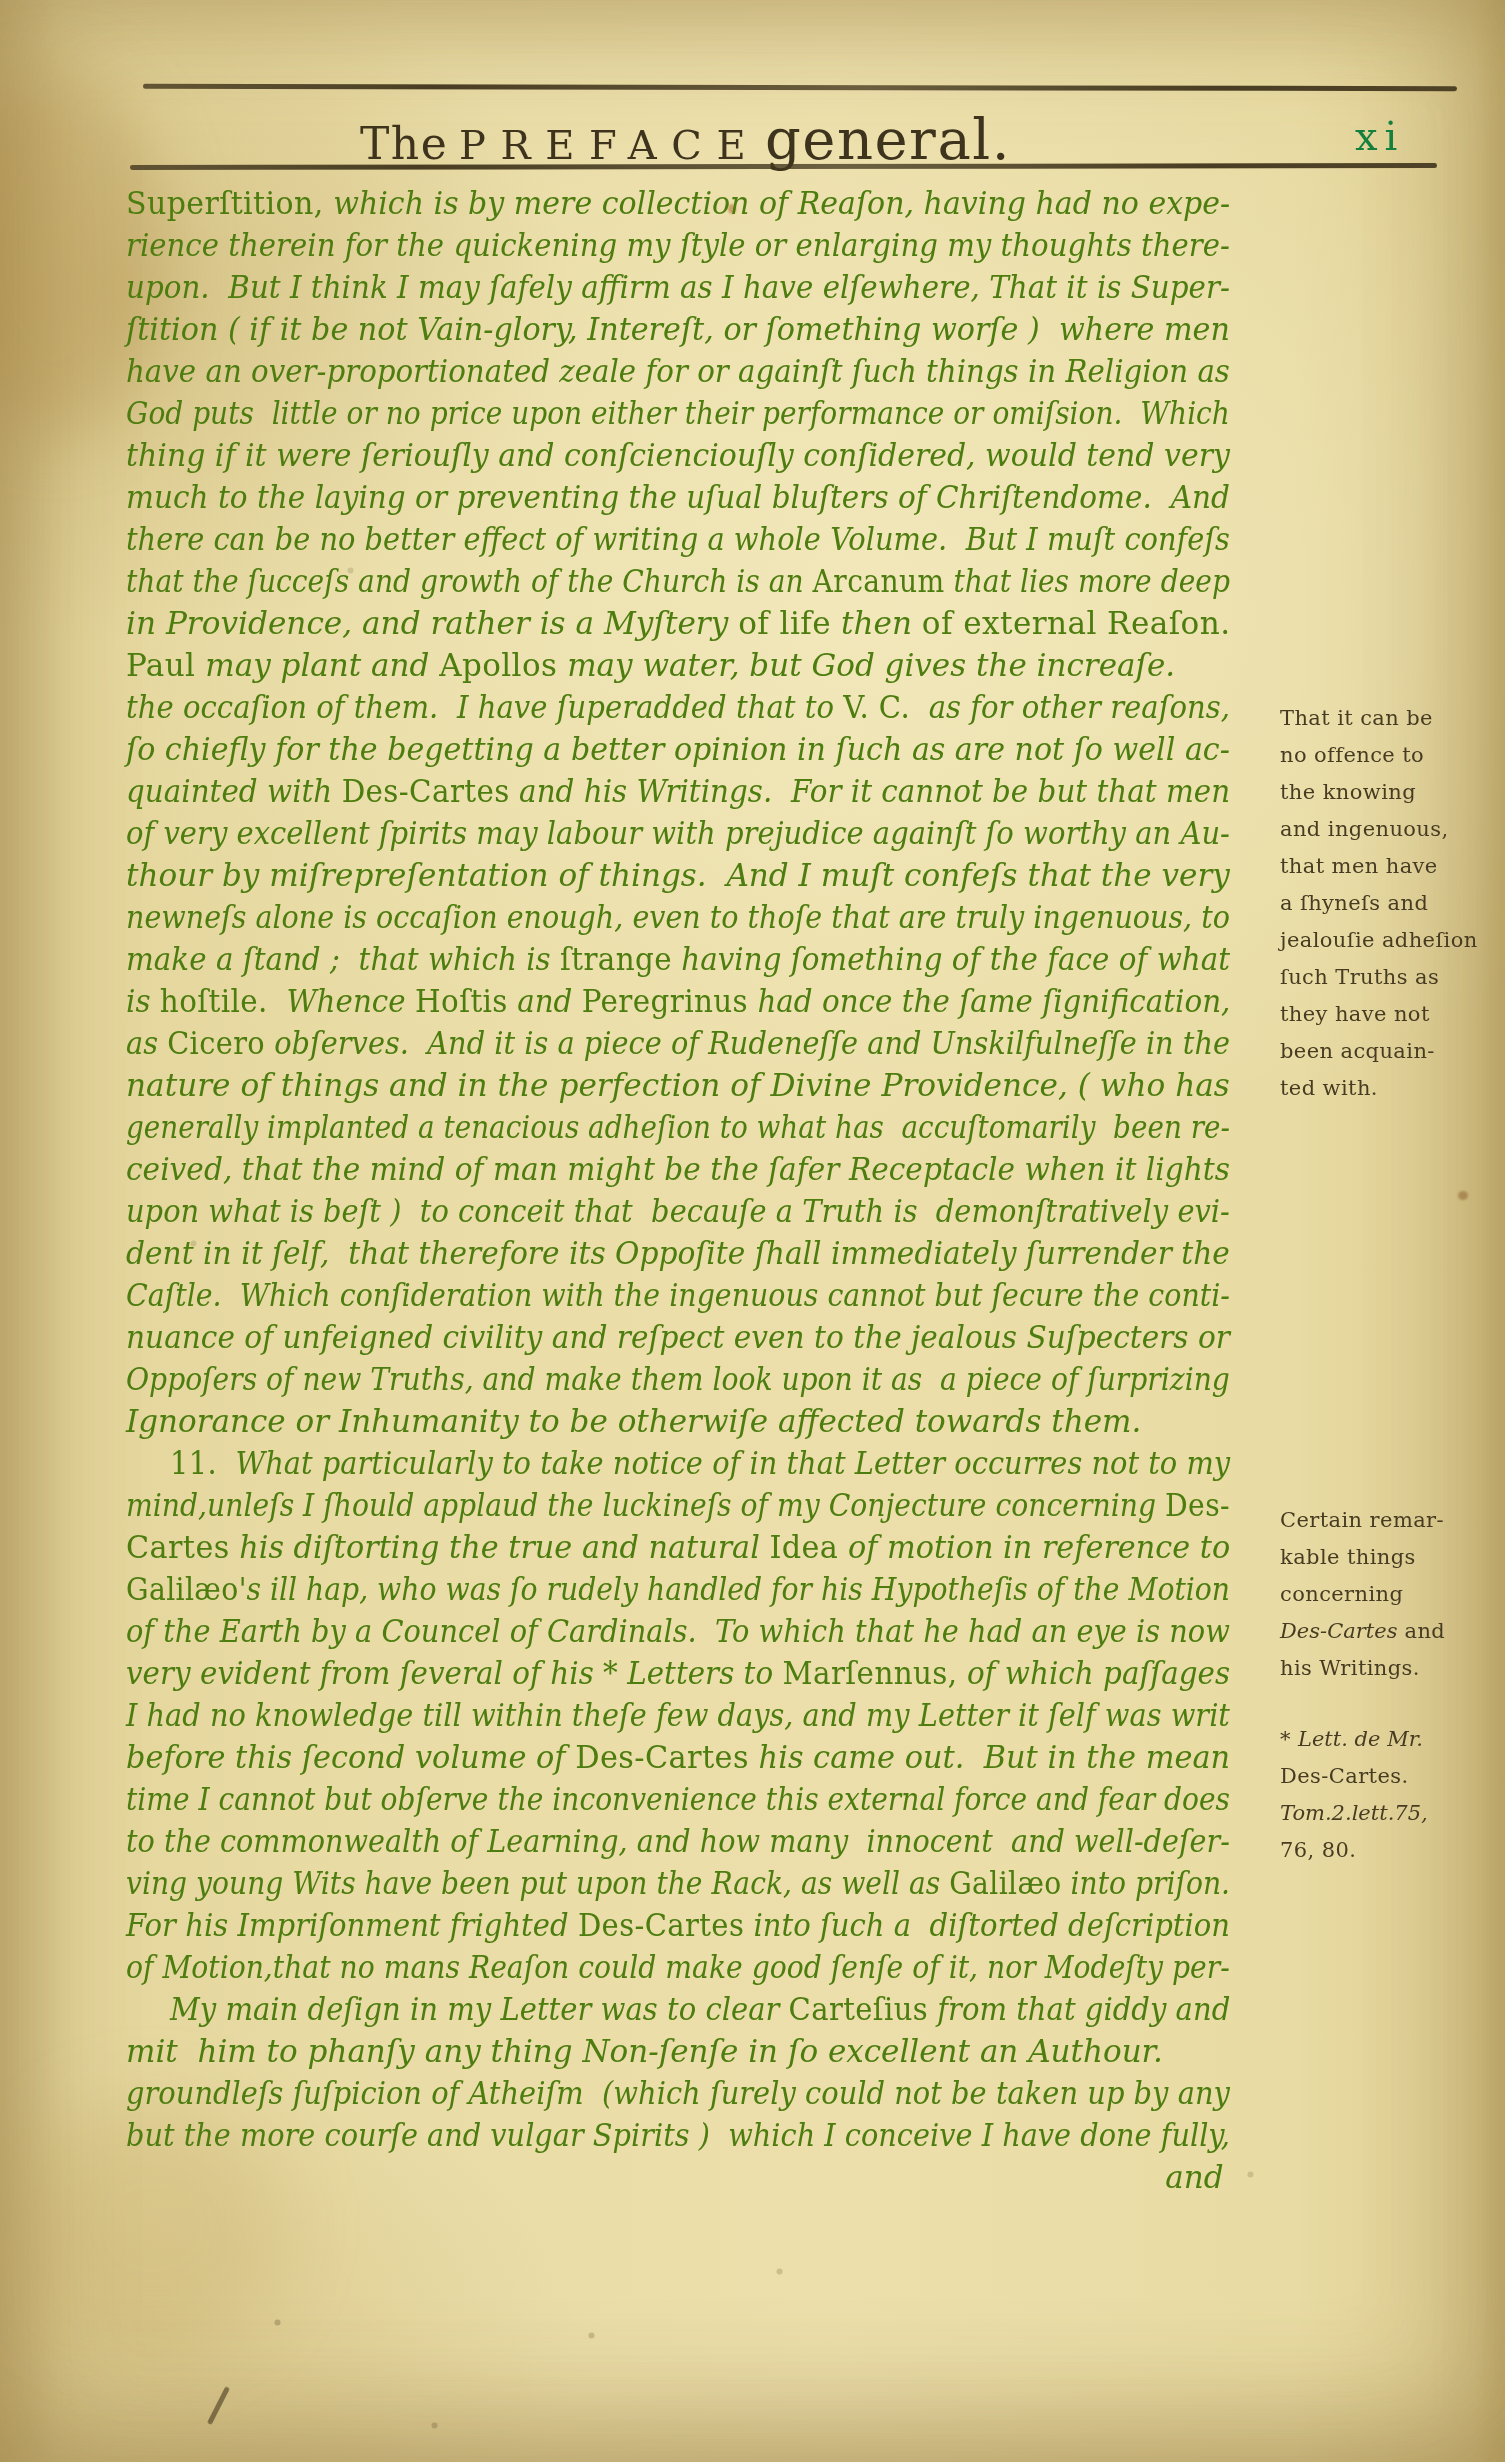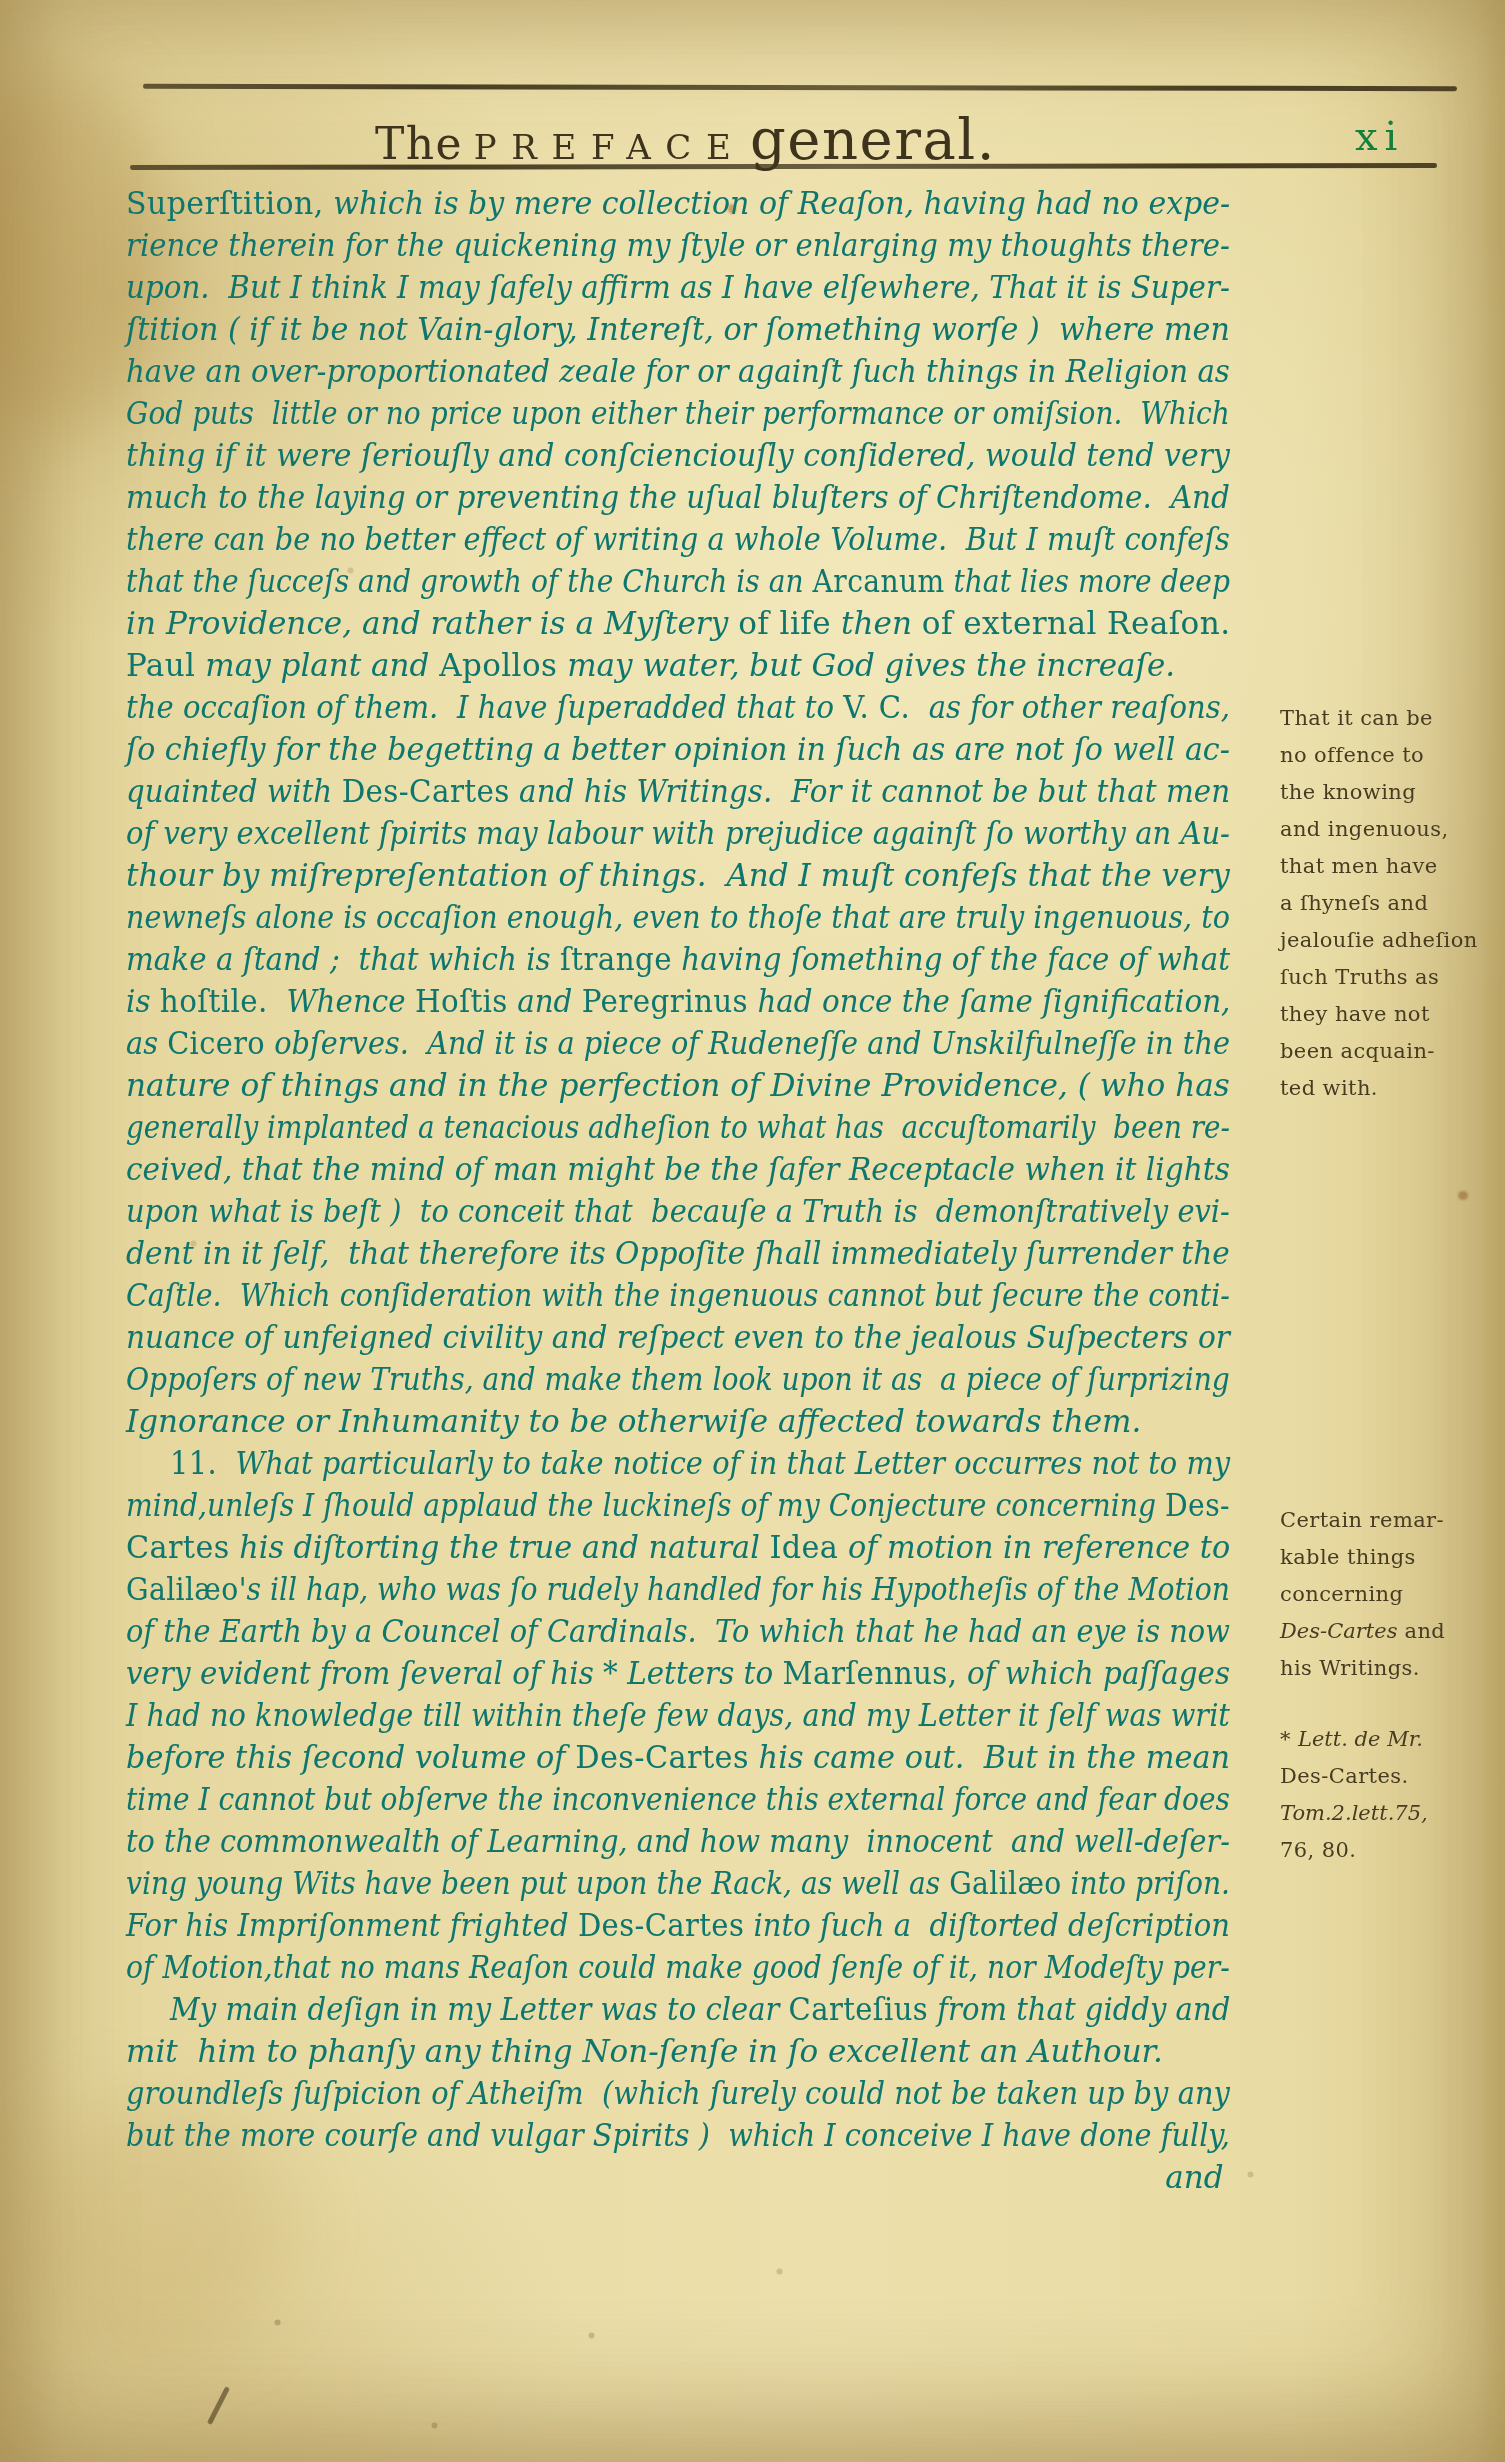--- a/index.html
+++ b/index.html
@@ -16,24 +16,24 @@
   }
   .vignette{position:absolute;inset:0;pointer-events:none;
     box-shadow:inset 0 0 130px rgba(138,110,52,.35), inset -34px -54px 107px rgba(148,118,58,.24), inset 42px 0 100px rgba(148,118,58,.22), inset 0 31px 69px rgba(210,190,130,.25);}
   
   .rule{position:absolute;height:4.6px;border-radius:2.3px;
     background:linear-gradient(90deg,rgba(64,53,28,.78),rgba(64,53,28,.95) 22%,rgba(64,53,28,.75) 55%,rgba(64,53,28,.95) 82%,rgba(64,53,28,.9));}
   #rule-top{left:143px;top:85px;width:1314px;transform:rotate(.1deg);}
   #rule-bottom{left:130px;top:164px;width:1307px;transform:rotate(-.08deg);}
   #header{position:absolute;left:126px;top:107px;width:1119px;text-align:center;white-space:pre;color:#3e341e;}
   #header .w-the,#header .w-general{font-size:44px;letter-spacing:1.5px;text-align:center;}
-  #header .w-preface{font-size:34px;letter-spacing:14.6px;margin:0 4.6px 0 10.7px;text-align:right;}
+  #header .w-preface{font-size:40px;letter-spacing:14.6px;margin:0 4.6px 0 10.7px;text-align:right;}
   #page-number{position:absolute;left:1355px;top:113px;font-size:40px;letter-spacing:7px;color:#15803d;}
   
-  #body{position:absolute;left:126px;top:182px;width:1119px;font-size:31px;line-height:42px;color:#0f766e;}
+  #body{position:absolute;left:126px;top:182px;width:1119px;font-size:31px;line-height:42px;color:#4d7c0f;}
   .line{height:42px;white-space:pre;}
   .line.ind{padding-left:44px;}
   .line.right{text-align:right;padding-right:21.5px;}
   .line-in{display:inline-block;white-space:pre;transform-origin:0 62%;}
   .it{font-style:italic;}
   .rm{font-style:normal;letter-spacing:0.4px;}
   
   #mnotes{position:absolute;left:1280px;top:0;width:193px;font-size:21px;line-height:31px;color:#473c22;}
   .mnote{position:absolute;left:0;width:100%;}
   .mnote .line{height:31px;margin-top:6px;}

